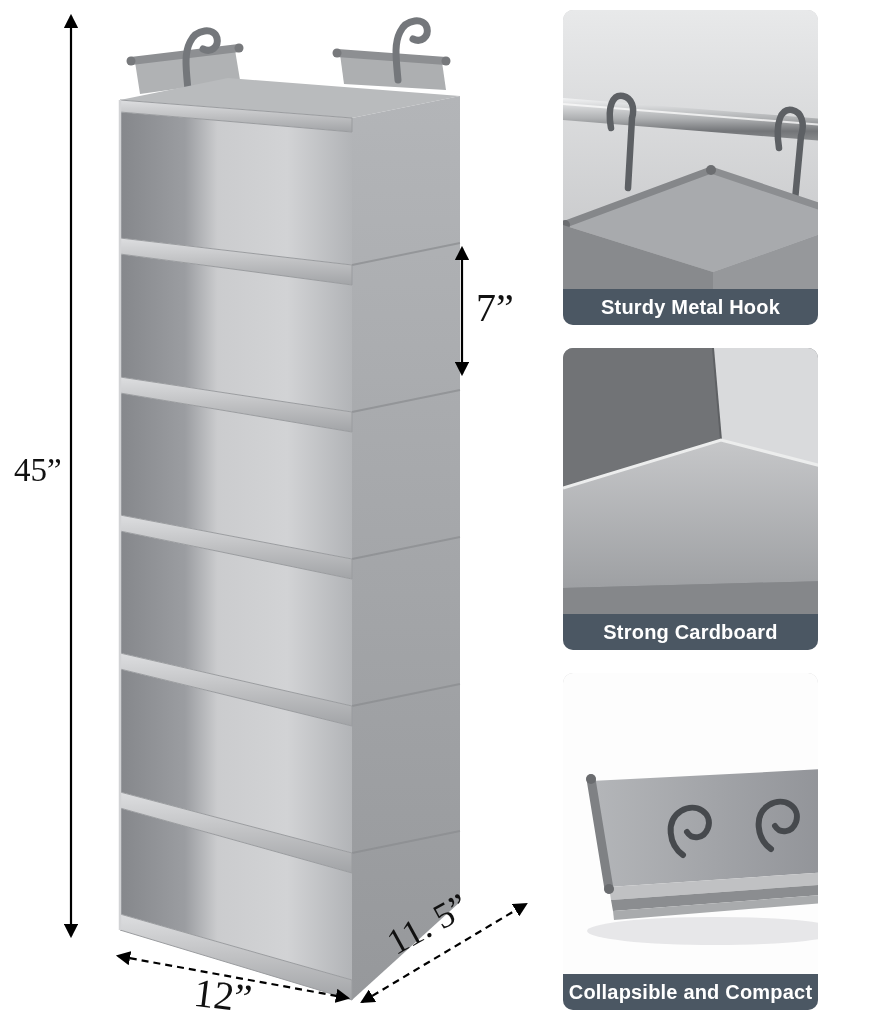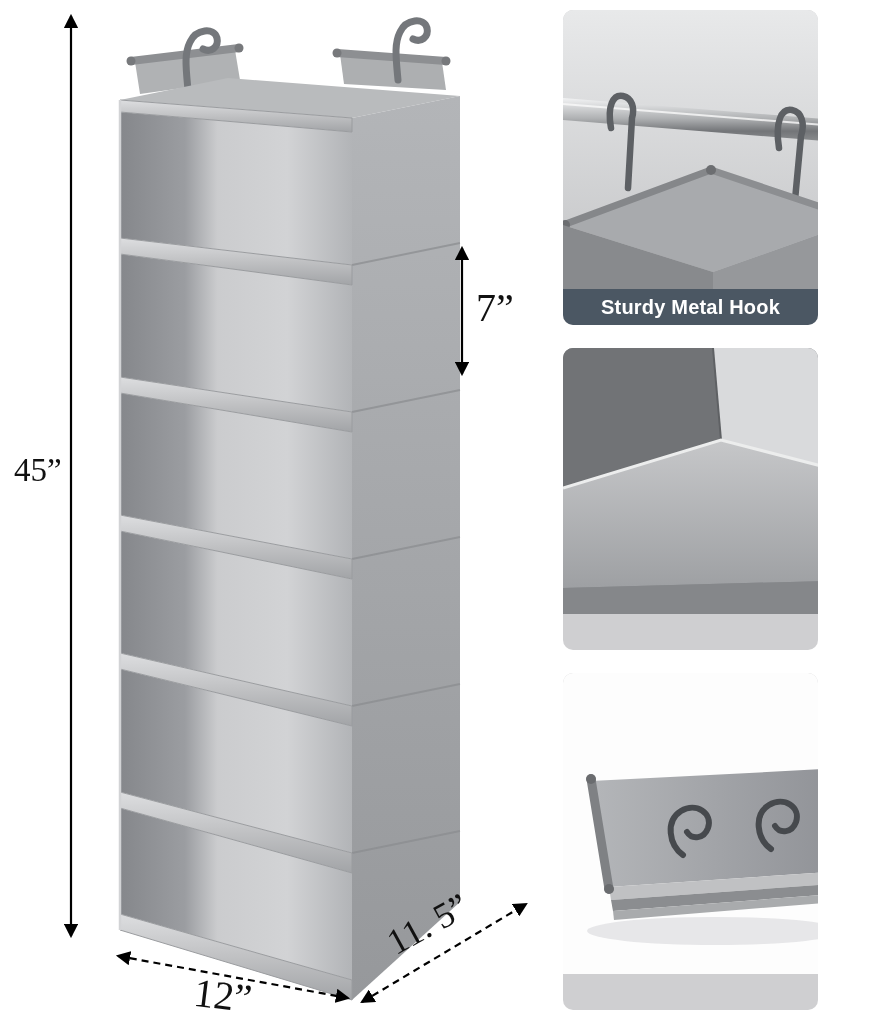--- a/index.html
+++ b/index.html
@@ -153,20 +153,21 @@
         </linearGradient>
       </defs>
       <rect x="0" y="0" width="297" height="266" fill="#8a8c8f"></rect>
       <polygon points="0,0 150,0 158,92 0,140" fill="#717376"></polygon>
       <polygon points="150,0 297,0 297,128 158,92" fill="#d9dadc"></polygon>
       <line x1="150" y1="0" x2="158" y2="92" stroke="#5f6164" stroke-width="2"></line>
       <polygon points="0,140 158,92 297,128 297,232 0,240" fill="url(#gShelf2)"></polygon>
       <polyline points="0,140 158,92 297,128" stroke="#eceded" stroke-width="3" fill="none"></polyline>
       <polygon points="0,240 297,232 297,266 0,266" fill="#85878a"></polygon>
     </svg>
+    <div class="caption" style="background: rgb(75, 87, 99); color: rgb(255, 255, 255);">Strong Cardboard</div>
   </div>
 
   <div class="card card3">
     <svg class="photo" width="297" height="301" viewBox="0 0 297 301">
       <defs>
         <linearGradient id="gSlab3" x1="0" y1="0" x2="1" y2="0">
           <stop offset="0" stop-color="#b4b6b9"></stop>
             <stop offset="1" stop-color="#8f9196"></stop>
         </linearGradient>
       </defs>
@@ -180,15 +181,16 @@
       <line x1="262" y1="94" x2="281" y2="200" stroke="#7f8184" stroke-width="9" stroke-linecap="round"></line>
       <circle cx="28" cy="106" r="5" fill="#6a6c6f"></circle>
       <circle cx="46" cy="216" r="5" fill="#6a6c6f"></circle>
       <circle cx="262" cy="94" r="5" fill="#6a6c6f"></circle>
       <circle cx="281" cy="200" r="5" fill="#6a6c6f"></circle>
       <g stroke="#46494d" stroke-width="6" fill="none" stroke-linecap="round">
         <path d="M120,182 C106,172 102,148 118,138 C133,129 150,140 145,155 C141,166 129,167 124,159"></path>
         <path d="M208,176 C194,166 190,142 206,132 C221,123 238,134 233,149 C229,160 217,161 212,153"></path>
       </g>
     </svg>
+    <div class="caption" style="background: rgb(75, 87, 99); color: rgb(255, 255, 255);">Collapsible and Compact</div>
   </div>
 
 </div>
 
 </body></html>

